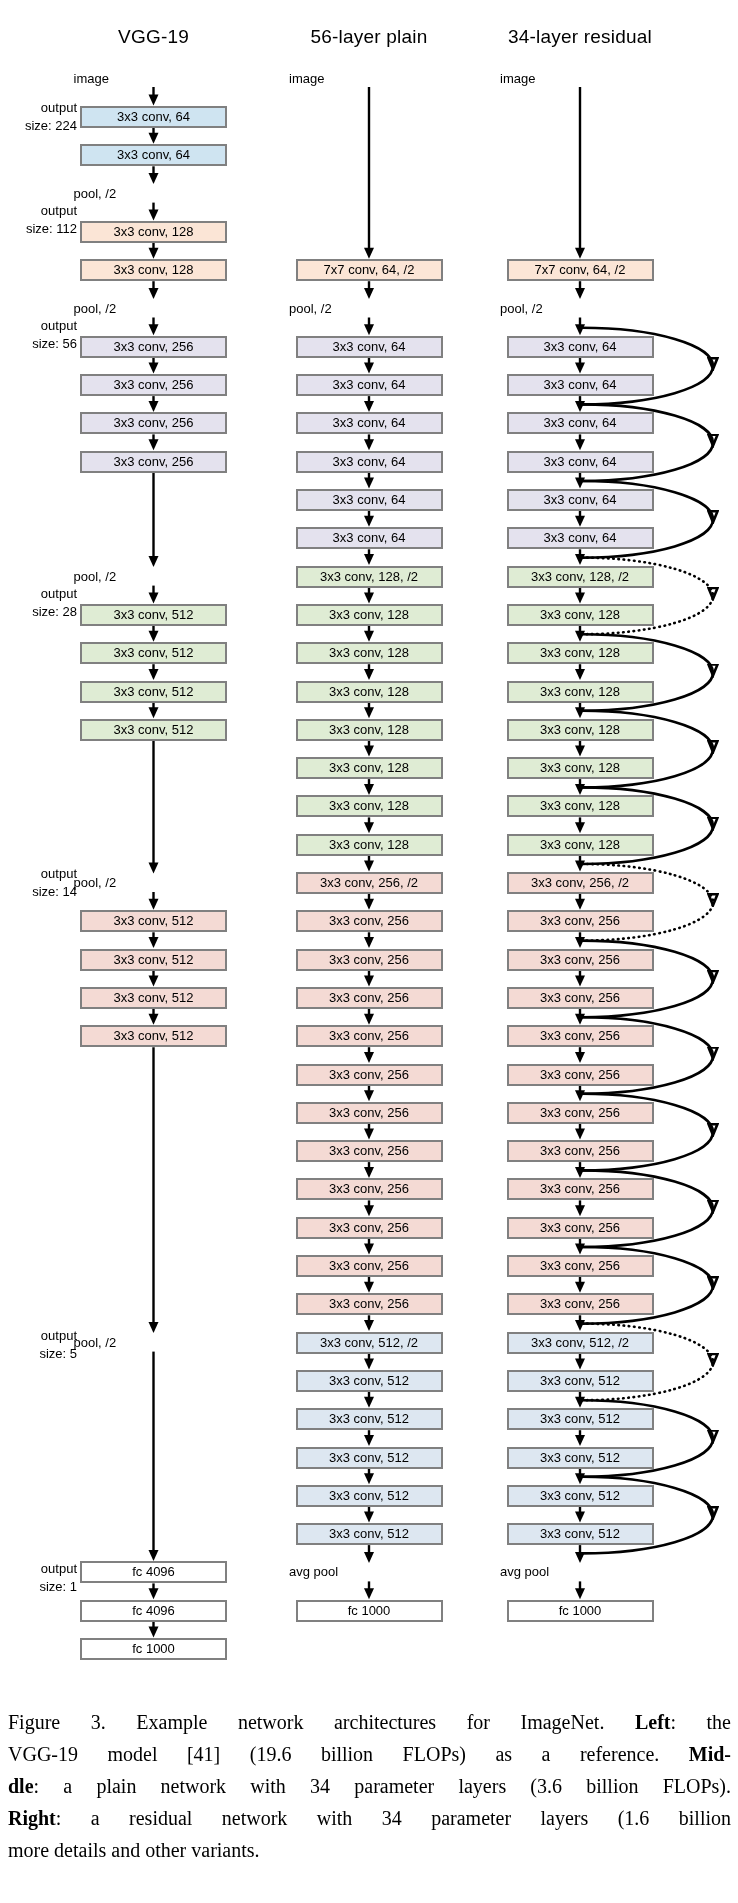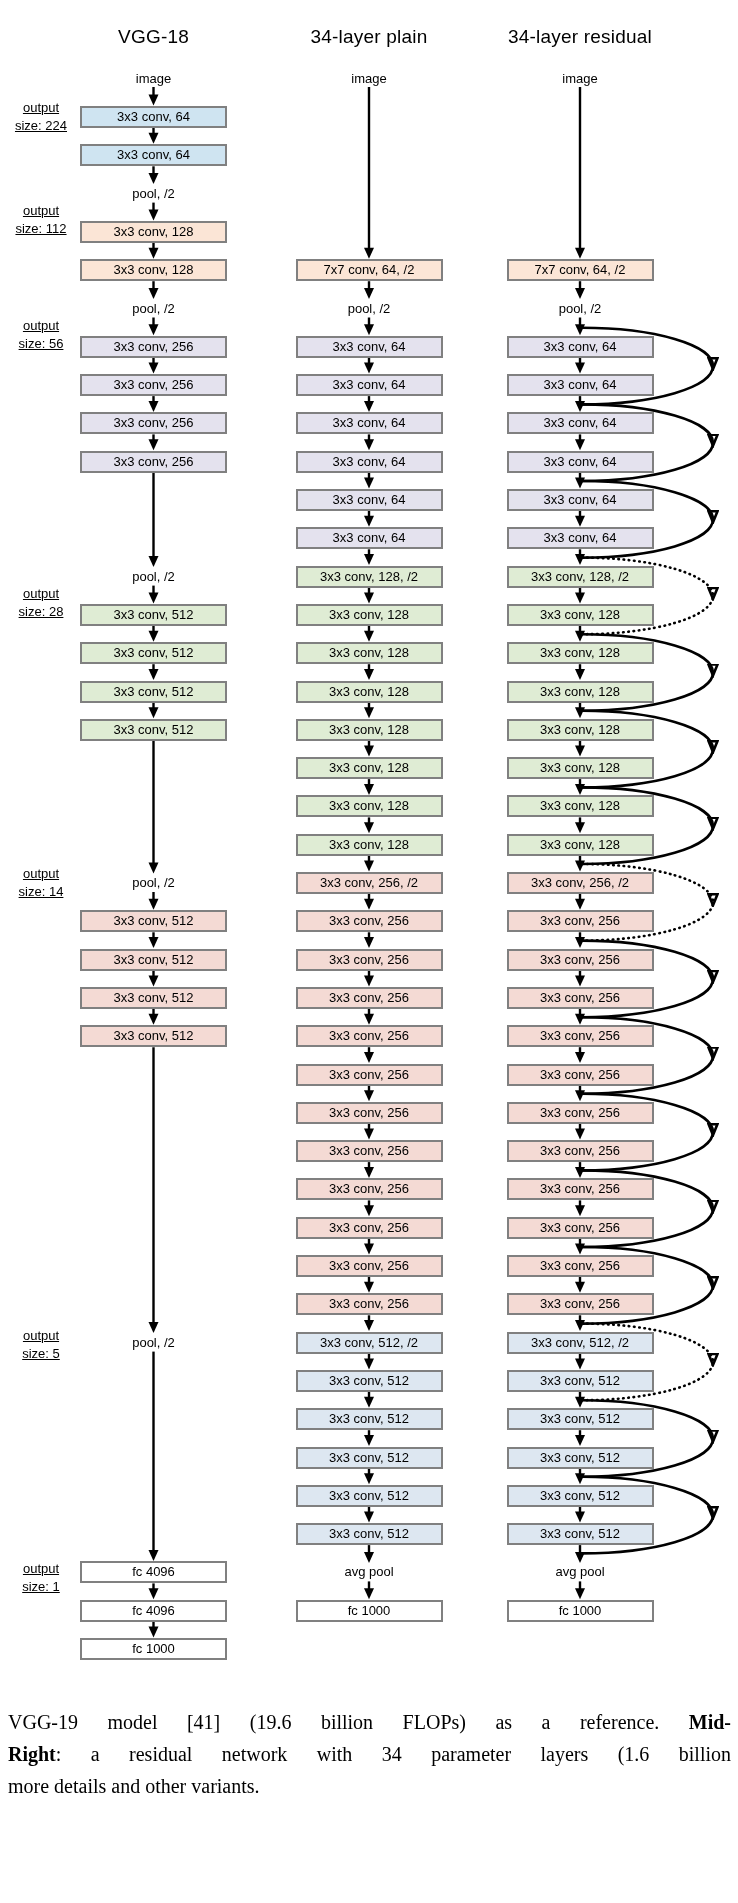--- a/index.html
+++ b/index.html
@@ -7,27 +7,27 @@
     width:738px;height:1903px;position:relative;background:#ffffff;
     font-family:"Liberation Sans",sans-serif;color:#000;overflow:hidden;
   }
   #diagram{position:absolute;left:0;top:0;width:738px;height:1700px;}
   #connectors{position:absolute;left:0;top:0;}
   #connectors line{stroke:#000;stroke-width:2.4;}
   #connectors path{fill:none;stroke:#000;stroke-width:2.6;}
   #connectors path.dashed{stroke-dasharray:0.6 4.6;stroke-linecap:round;}
   #connectors polygon{fill:#000;stroke:none;}
   .col-title{position:absolute;width:200px;text-align:center;font-size:19px;font-weight:500;letter-spacing:0.2px;}
-  .flow-text{position:absolute;width:160px;text-align:center;font-size:13px;line-height:22px;height:22px;}
+  .flow-text{position:absolute;width:160px;font-size:13px;line-height:22px;height:22px;}
   .layer-box{
     position:absolute;box-sizing:border-box;width:147px;height:22px;
     border:2px solid #808080;text-align:center;font-size:13px;line-height:18px;
     white-space:nowrap;
   }
-  .outlabel{position:absolute;width:72px;text-align:center;font-size:13px;line-height:18px;text-decoration:underline;}
+  .outlabel{position:absolute;width:72px;text-align:right;font-size:13px;line-height:18px;}
   .caption{
     position:absolute;left:8px;top:1706px;width:723px;
     font-family:"Liberation Serif",serif;font-size:20px;
   }
   .cap-line{line-height:32px;text-align:justify;text-align-last:justify;white-space:normal;}
   .cap-line.last{text-align-last:left;}
   .cap-b{font-weight:bold;}
 </style>
 </head>
 <body>
@@ -249,21 +249,21 @@
         <path class="" marker-mid="url(#mh)" d="M 582 940.6 A 131 38.3 0 0 1 713 978.9 A 131 38.3 0 0 1 582 1017.2"></path>
         <path class="" marker-mid="url(#mh)" d="M 582 1017.2 A 131 38.3 0 0 1 713 1055.5 A 131 38.3 0 0 1 582 1093.8"></path>
         <path class="" marker-mid="url(#mh)" d="M 582 1093.8 A 131 38.3 0 0 1 713 1132.1 A 131 38.3 0 0 1 582 1170.4"></path>
         <path class="" marker-mid="url(#mh)" d="M 582 1170.4 A 131 38.3 0 0 1 713 1208.7 A 131 38.3 0 0 1 582 1247.0"></path>
         <path class="" marker-mid="url(#mh)" d="M 582 1247.0 A 131 38.3 0 0 1 713 1285.3 A 131 38.3 0 0 1 582 1323.6"></path>
         <path class="dashed" marker-mid="url(#mh)" d="M 582 1323.6 A 131 38.3 0 0 1 713 1361.9 A 131 38.3 0 0 1 582 1400.2"></path>
         <path class="" marker-mid="url(#mh)" d="M 582 1400.2 A 131 38.3 0 0 1 713 1438.5 A 131 38.3 0 0 1 582 1476.8"></path>
         <path class="" marker-mid="url(#mh)" d="M 582 1476.8 A 131 38.3 0 0 1 713 1515.1 A 131 38.3 0 0 1 582 1553.4"></path>
       </g>
     </svg>
-<div class="col-title" style="left: 53.5px; top: 26px;">VGG-18</div>
+<div class="col-title" style="left: 53.5px; top: 26px;">VGG-19</div>
     <div class="flow-text" style="left: 73.5px; top: 68px;">image</div>
     <div class="layer-box" style="left: 80px; top: 106px; background: rgb(207, 228, 241); border-color: rgb(128, 128, 128);">3x3 conv, 64</div>
     <div class="layer-box" style="left: 80px; top: 144.3px; background: rgb(207, 228, 241); border-color: rgb(128, 128, 128);">3x3 conv, 64</div>
     <div class="flow-text" style="left: 73.5px; top: 182.6px;">pool, /2</div>
     <div class="layer-box" style="left: 80px; top: 220.9px; background: rgb(251, 229, 214); border-color: rgb(128, 128, 128);">3x3 conv, 128</div>
     <div class="layer-box" style="left: 80px; top: 259.2px; background: rgb(251, 229, 214); border-color: rgb(128, 128, 128);">3x3 conv, 128</div>
     <div class="flow-text" style="left: 73.5px; top: 297.5px;">pool, /2</div>
     <div class="layer-box" style="left: 80px; top: 335.8px; background: rgb(228, 226, 238); border-color: rgb(128, 128, 128);">3x3 conv, 256</div>
     <div class="layer-box" style="left: 80px; top: 374.1px; background: rgb(228, 226, 238); border-color: rgb(128, 128, 128);">3x3 conv, 256</div>
     <div class="layer-box" style="left: 80px; top: 412.4px; background: rgb(228, 226, 238); border-color: rgb(128, 128, 128);">3x3 conv, 256</div>
@@ -275,21 +275,21 @@
     <div class="layer-box" style="left: 80px; top: 718.8px; background: rgb(223, 236, 212); border-color: rgb(128, 128, 128);">3x3 conv, 512</div>
     <div class="flow-text" style="left: 73.5px; top: 872px;">pool, /2</div>
     <div class="layer-box" style="left: 80px; top: 910.3px; background: rgb(244, 218, 212); border-color: rgb(128, 128, 128);">3x3 conv, 512</div>
     <div class="layer-box" style="left: 80px; top: 948.6px; background: rgb(244, 218, 212); border-color: rgb(128, 128, 128);">3x3 conv, 512</div>
     <div class="layer-box" style="left: 80px; top: 986.9px; background: rgb(244, 218, 212); border-color: rgb(128, 128, 128);">3x3 conv, 512</div>
     <div class="layer-box" style="left: 80px; top: 1025.2px; background: rgb(244, 218, 212); border-color: rgb(128, 128, 128);">3x3 conv, 512</div>
     <div class="flow-text" style="left: 73.5px; top: 1331.6px;">pool, /2</div>
     <div class="layer-box" style="left: 80px; top: 1561.4px; background: rgb(255, 255, 255); border-color: rgb(128, 128, 128);">fc 4096</div>
     <div class="layer-box" style="left: 80px; top: 1599.7px; background: rgb(255, 255, 255); border-color: rgb(128, 128, 128);">fc 4096</div>
     <div class="layer-box" style="left: 80px; top: 1638px; background: rgb(255, 255, 255); border-color: rgb(128, 128, 128);">fc 1000</div>
-    <div class="col-title" style="left: 269px; top: 26px;">34-layer plain</div>
+    <div class="col-title" style="left: 269px; top: 26px;">56-layer plain</div>
     <div class="flow-text" style="left: 289px; top: 68px;">image</div>
     <div class="layer-box" style="left: 295.5px; top: 259.2px; background: rgb(251, 229, 214); border-color: rgb(128, 128, 128);">7x7 conv, 64, /2</div>
     <div class="flow-text" style="left: 289px; top: 297.5px;">pool, /2</div>
     <div class="layer-box" style="left: 295.5px; top: 335.8px; background: rgb(228, 226, 238); border-color: rgb(128, 128, 128);">3x3 conv, 64</div>
     <div class="layer-box" style="left: 295.5px; top: 374.1px; background: rgb(228, 226, 238); border-color: rgb(128, 128, 128);">3x3 conv, 64</div>
     <div class="layer-box" style="left: 295.5px; top: 412.4px; background: rgb(228, 226, 238); border-color: rgb(128, 128, 128);">3x3 conv, 64</div>
     <div class="layer-box" style="left: 295.5px; top: 450.7px; background: rgb(228, 226, 238); border-color: rgb(128, 128, 128);">3x3 conv, 64</div>
     <div class="layer-box" style="left: 295.5px; top: 489px; background: rgb(228, 226, 238); border-color: rgb(128, 128, 128);">3x3 conv, 64</div>
     <div class="layer-box" style="left: 295.5px; top: 527.3px; background: rgb(228, 226, 238); border-color: rgb(128, 128, 128);">3x3 conv, 64</div>
     <div class="layer-box" style="left: 295.5px; top: 565.6px; background: rgb(223, 236, 212); border-color: rgb(128, 128, 128);">3x3 conv, 128, /2</div>
@@ -382,16 +382,18 @@
       <div>output</div>
       <div>size: 5</div>
     </div>
     <div class="outlabel" style="left: 5px; top: 1560.1px;">
       <div>output</div>
       <div>size: 1</div>
     </div>
   </div>
 
 <div id="caption" class="caption">
+    <div class="cap-line"><span>Figure 3. Example network architectures for ImageNet. </span><span class="cap-b">Left</span><span>: the</span></div>
     <div class="cap-line"><span>VGG-19 model [41] (19.6 billion FLOPs) as a reference. </span><span class="cap-b">Mid-</span></div>
+    <div class="cap-line"><span class="cap-b">dle</span><span>: a plain network with 34 parameter layers (3.6 billion FLOPs).</span></div>
     <div class="cap-line"><span class="cap-b">Right</span><span>: a residual network with 34 parameter layers (1.6 billion</span></div>
     <div class="cap-line last"><span>more details and other variants.</span></div>
   </div>
 
 </body></html>

